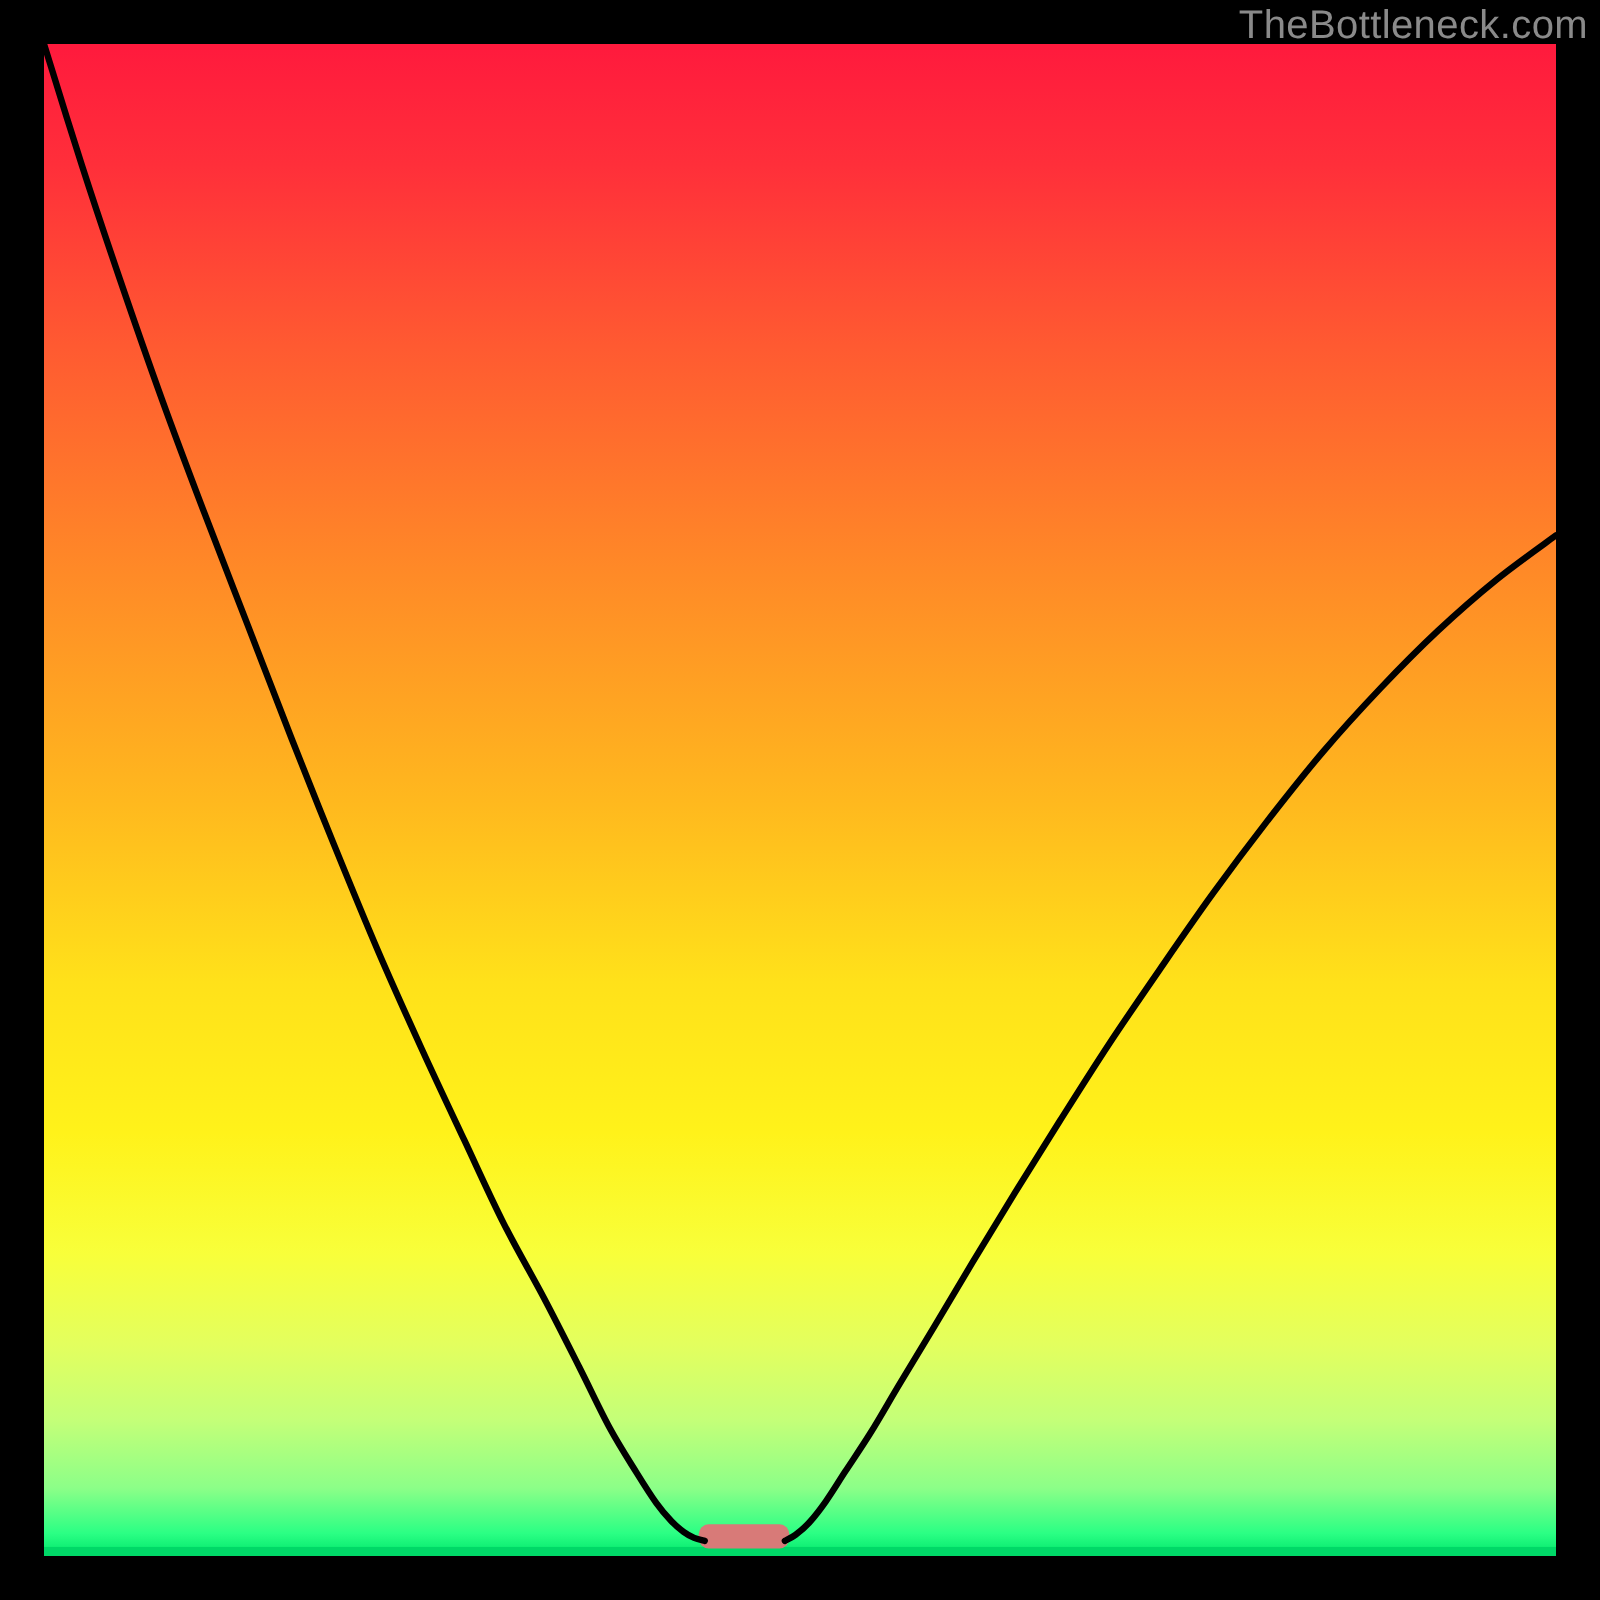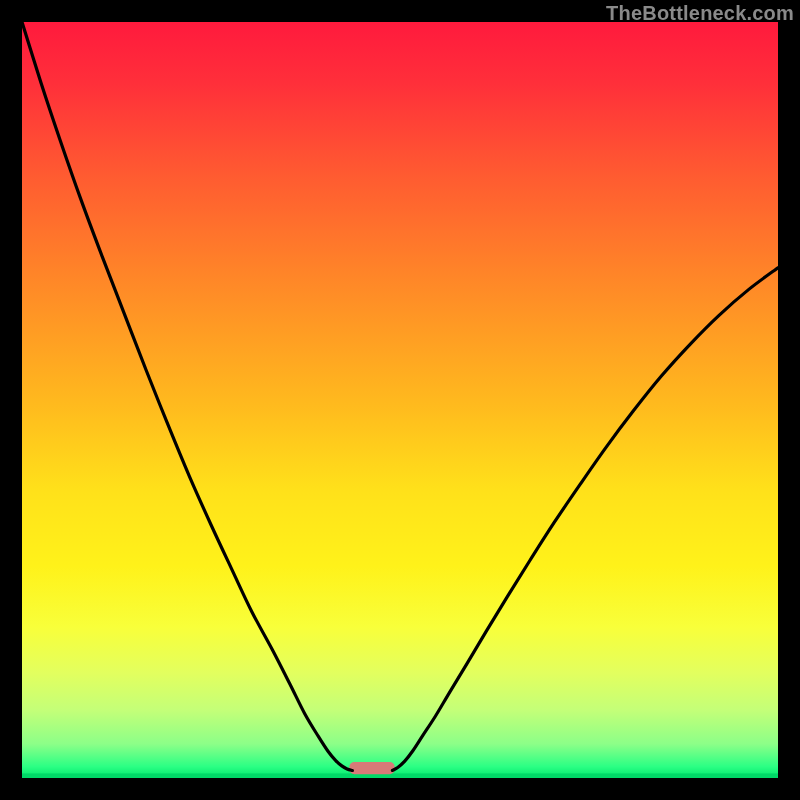--- a/index.html
+++ b/index.html
@@ -26,21 +26,21 @@
     width: 756px;
     height: 756px;
   }
   .watermark {
     position: absolute;
     top: 2px;
     right: 6px;
     color: #8a8a8a;
     font-size: 20px;
     letter-spacing: 0.2px;
-    font-weight: 700;
+    font-weight: 400;
     user-select: none;
   }
   svg { display: block; }
 </style>
 </head>
 <body>
 
 <div class="frame">
   <svg class="plot" viewBox="0 0 756 756">
     <defs>

